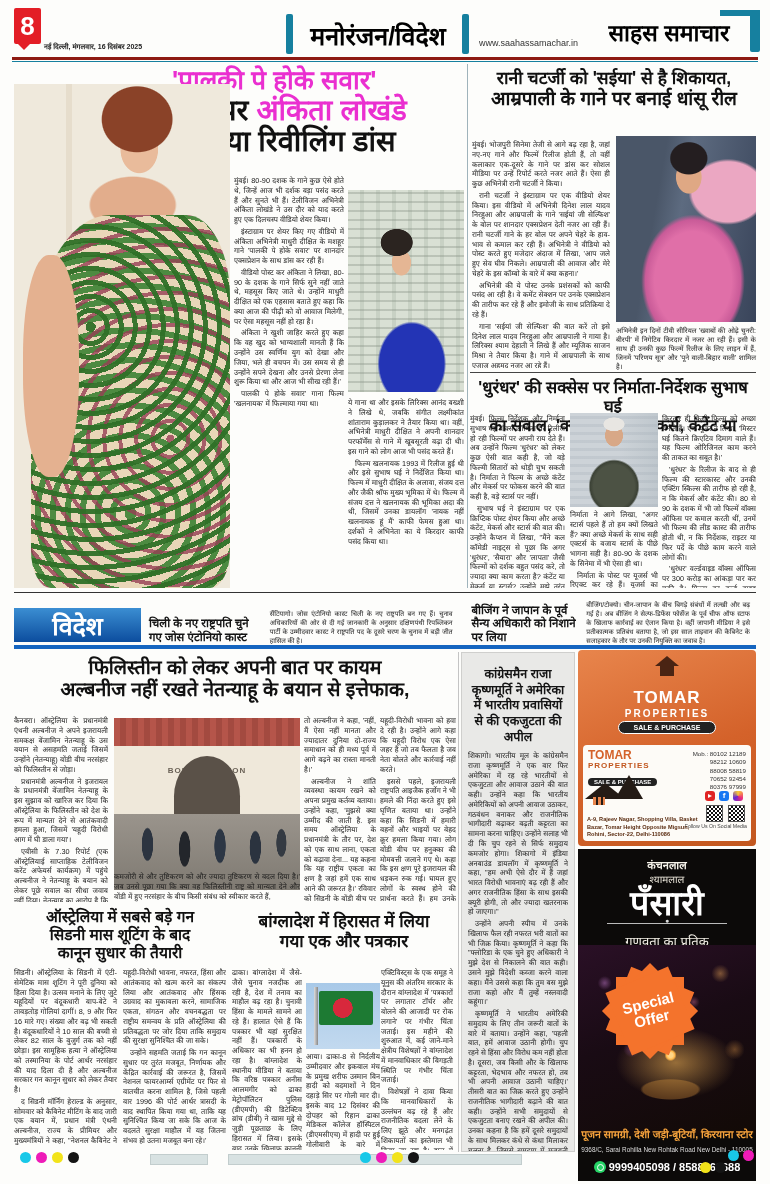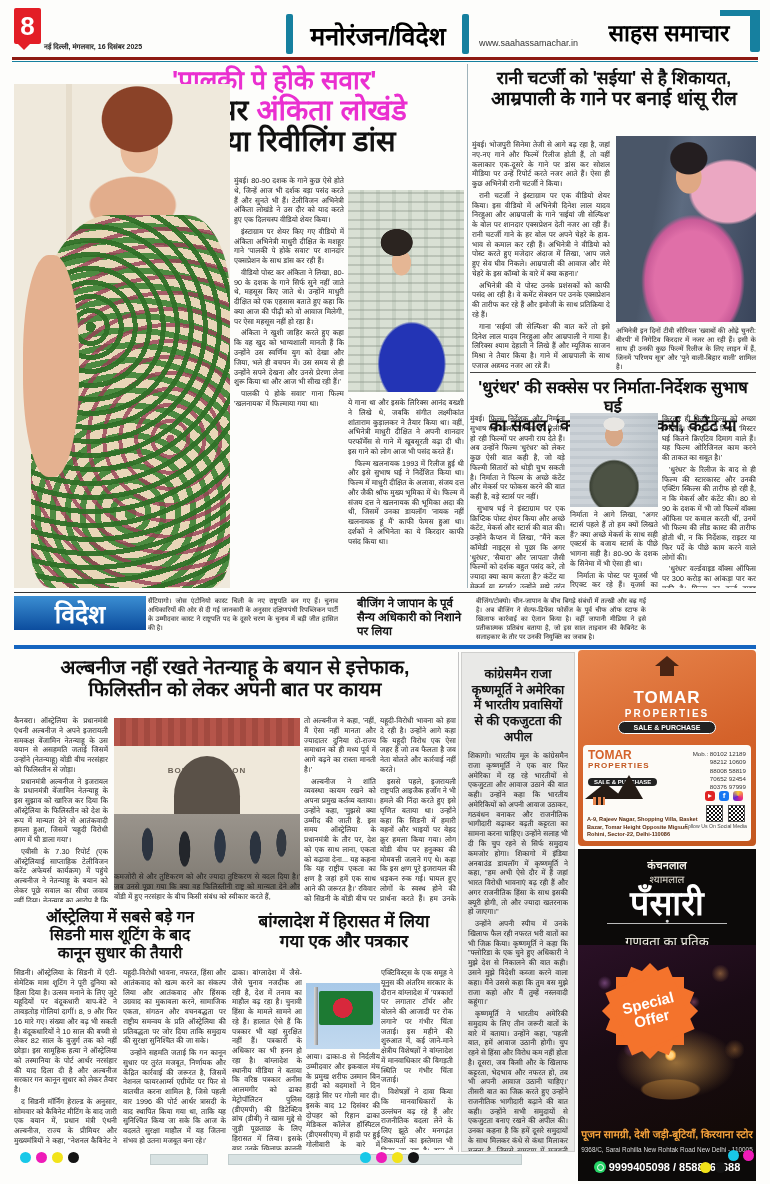--- a/index.html
+++ b/index.html
@@ -75,21 +75,21 @@
     radial-gradient(ellipse 9px 27px at 57% 42%, #2c3644 0 60%, rgba(0,0,0,0) 66%),
     radial-gradient(ellipse 9px 26px at 76% 44%, #2b333f 0 60%, rgba(0,0,0,0) 66%),
     radial-gradient(ellipse 8px 22px at 90% 38%, #343a42 0 60%, rgba(0,0,0,0) 66%),
     linear-gradient(#9a948c,#7f7a72);}
   .ph-bondi .sign{position:absolute;left:0;top:28%;width:100%;text-align:center;font-size:8px;letter-spacing:1px;color:#6b6257;font-weight:bold;}
   
   .ph-flag{left:306px;top:983px;width:74px;height:66px;background:linear-gradient(#a8c9e8,#c2d9ef);}
   .ph-flag .pole{position:absolute;left:8px;top:4px;width:4px;height:58px;background:linear-gradient(90deg,#ddd,#888);}
   .ph-flag .flag{position:absolute;left:13px;top:8px;width:54px;height:34px;border-radius:2px;background:radial-gradient(circle 10px at 44% 50%, #d8283c 97%, rgba(0,0,0,0)),#1d7a33;}
   
-  .strip{left:14px;top:592px;width:742px;height:52px;display:flex;align-items:flex-start;border-top:1px solid #333;}
+  .strip{left:14px;top:592px;width:742px;height:52px;display:flex;align-items:flex-end;border-top:1px solid #333;}
   .stripLabel{width:132px;background:linear-gradient(#3b8ed2,#0c4d9e);color:#fff;font-size:25px;font-weight:bold;display:flex;align-items:center;justify-content:center;margin:3px 0;}
   .stripHead{font-size:11.5px;font-weight:bold;line-height:1.2;padding:4px 5px 0 8px;}
   .stripBody{font-size:6.7px;line-height:1.35;text-align:justify;padding:3px 6px 0 2px;color:#222;}
   .ruleBlue{left:14px;top:645px;width:742px;height:4px;background:#1565c0;}
   
   .bigH{font-weight:bold;text-align:center;color:#111;line-height:1.15;}
   
   .kbox{left:461px;top:652px;width:114px;height:500px;background:#e9e9e7;border:1px solid #cfcfcd;box-sizing:border-box;padding:14px 6px;}
   .kbox .kh{font-size:12.5px;font-weight:bold;text-align:center;line-height:1.25;margin-bottom:6px;}
   
@@ -224,30 +224,31 @@
       <p>निर्माता के पोस्ट पर यूजर्स भी रिएक्ट कर रहे हैं। यूजर्स का कहना है कि फिल्म की अच्छी कहानी और</p>
     </div>
   <div class="abs col" style="left:662px;top:414px;width:94px;height:174px;">
       <p>किरदार ही किसी फिल्म को अच्छा बनाते हैं। एक यूजर ने लिखा, 'मिस्टर घई कितने क्रिएटिव दिमाग वाले हैं। यह फिल्म ओरिजिनल काम करने की ताकत का सबूत है।'</p>
       <p>'धुरंधर' के रिलीज के बाद से ही फिल्म की स्टारकास्ट और उनकी एक्टिंग स्किल्स की तारीफ हो रही है, न कि मेकर्स और कंटेंट की। 80 से 90 के दशक में भी जो फिल्में बॉक्स ऑफिस पर कमाल करती थीं, उनमें भी फिल्म की लीड कास्ट की तारीफ होती थी, न कि निर्देशक, राइटर या फिर पर्दे के पीछे काम करने वाले लोगों की।</p>
       <p>'धुरंधर' वर्ल्डवाइड बॉक्स ऑफिस पर 300 करोड़ का आंकड़ा पार कर चुकी है। फिल्म का वर्ल्ड वाइड कलेक्शन 400 करोड़ रुपए बताया जा रहा है।</p>
     </div>
 
   <div class="abs strip">
     <div class="stripLabel">विदेश</div>
+    <div class="stripHead" style="width:118px;">चिली के नए राष्ट्रपति चुने गए जोस एंटोनियो कास्ट</div>
     <div class="stripBody" style="width:190px;">सैंटियागो। जोस एंटोनियो कास्ट चिली के नए राष्ट्रपति बन गए हैं। चुनाव अधिकारियों की ओर से दी गई जानकारी के अनुसार दक्षिणपंथी रिपब्लिकन पार्टी के उम्मीदवार कास्ट ने राष्ट्रपति पद के दूसरे चरण के चुनाव में बड़ी जीत हासिल की है।</div>
     <div class="vline" style="margin:3px 2px;"></div>
     <div class="stripHead" style="width:112px;">बीजिंग ने जापान के पूर्व सैन्य अधिकारी को निशाने पर लिया</div>
     <div class="stripBody" style="width:170px;">बीजिंग/टोक्यो। चीन-जापान के बीच बिगड़े संबंधों में तल्खी और बढ़ गई है। अब बीजिंग ने सेल्फ-डिफेंस फोर्सेज के पूर्व चीफ ऑफ स्टाफ के खिलाफ कार्रवाई का ऐलान किया है। वहीं जापानी मीडिया ने इसे प्रतीकात्मक प्रतिबंध बताया है, जो इस साल ताइवान की कैबिनेट के सलाहकार के तौर पर उनकी नियुक्ति का जवाब है।</div>
   </div>
   <div class="abs ruleBlue"></div>
 
   <div class="abs bigH" style="left:14px;top:656px;width:442px;font-size:19.5px;">
+    <div>फिलिस्तीन को लेकर अपनी बात पर कायम</div>
     <div>अल्बनीज नहीं रखते नेतन्याहू के बयान से इत्तेफाक,</div>
-    <div>फिलिस्तीन को लेकर अपनी बात पर कायम</div>
   </div>
   <div class="abs col" style="left:14px;top:716px;width:94px;height:186px;">
       <p>कैनबरा। ऑस्ट्रेलिया के प्रधानमंत्री एंथनी अल्बनीज ने अपने इजरायली समकक्ष बेंजामिन नेतन्याहू के उस बयान से असहमति जताई जिसमें उन्होंने (नेतन्याहू) बोंडी बीच नरसंहार को फिलिस्तीन से जोड़ा।</p>
       <p>प्रधानमंत्री अल्बनीज ने इजरायल के प्रधानमंत्री बेंजामिन नेतन्याहू के इस सुझाव को खारिज कर दिया कि ऑस्ट्रेलिया के फिलिस्तीन को देश के रूप में मान्यता देने से आतंकवादी हमला हुआ, जिसमें 'यहूदी विरोधी आग में घी डाला गया'।</p>
       <p>एबीसी के 7.30 रिपोर्ट (एक ऑस्ट्रेलियाई साप्ताहिक टेलीविजन करेंट अफेयर्स कार्यक्रम) में पहुंचे अल्बनीज ने नेतन्याहू के बयान को लेकर पूछे सवाल का सीधा जवाब नहीं दिया। नेतन्याहू का आरोप है कि अल्बनीज ने यहूदी-विरोध को फैलने से रोकने के लिए कुछ नहीं किया और उन्होंने 'कमजोरी को</p>
     </div>
   <div class="abs photo ph-bondi">
     <div class="roof"></div>
     <div class="sign">BONDI PAVILION</div>
     <div class="arch"></div>

